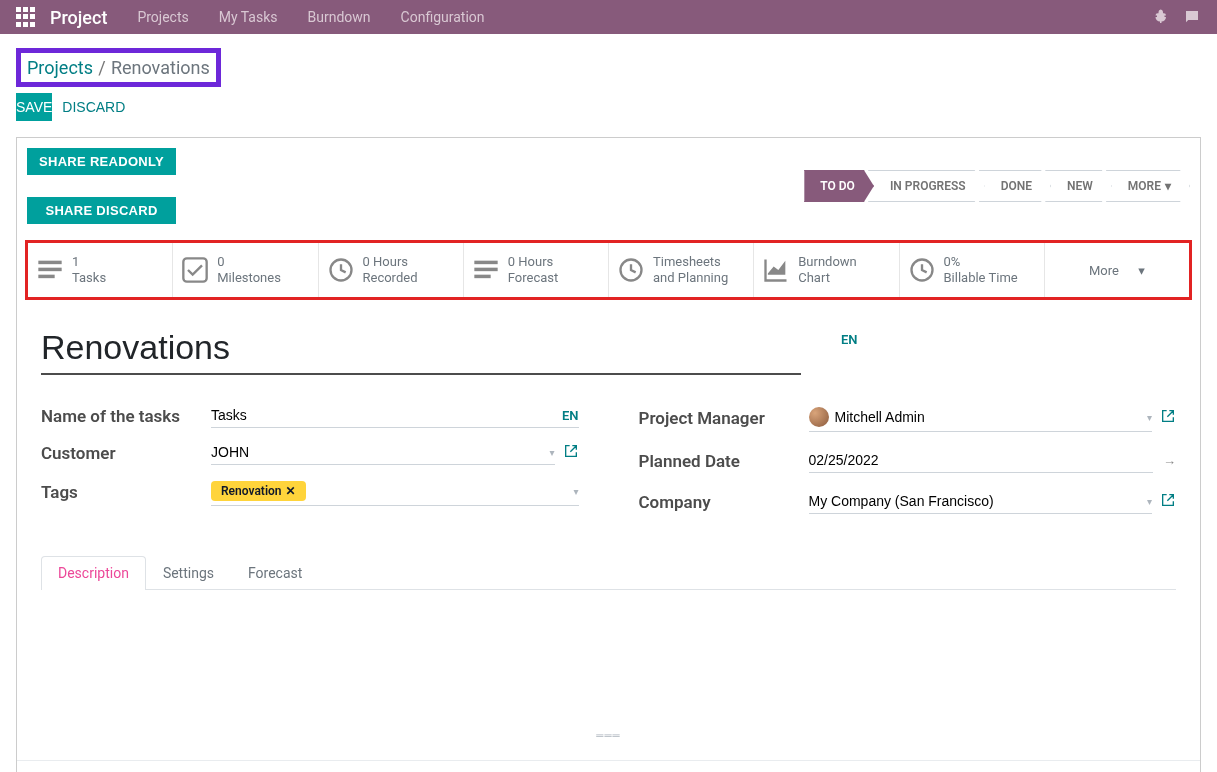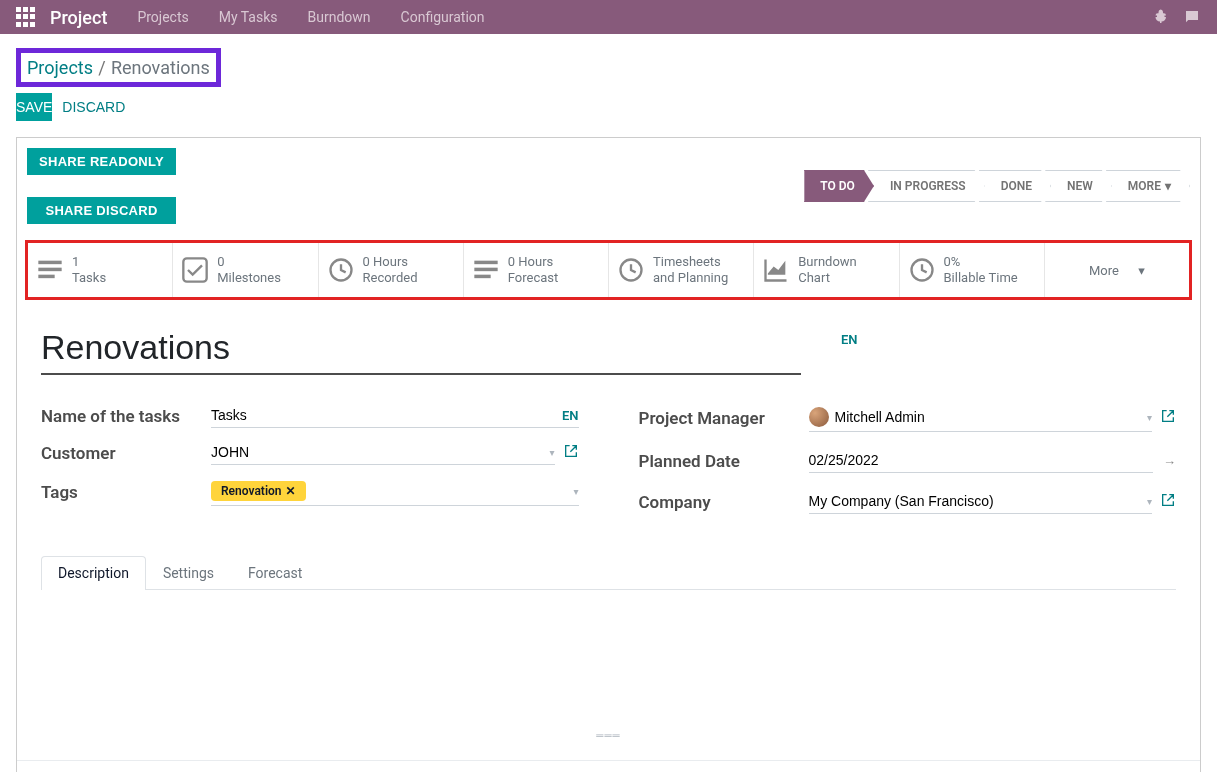--- a/index.html
+++ b/index.html
@@ -70,21 +70,21 @@
 
 .avatar { width: 20px; height: 20px; border-radius: 50%; background: radial-gradient(circle at 30% 30%, #d9a47a, #8b5a3c); display: inline-block; }
 
 .date-range { display: flex; align-items: center; gap: 10px; }
 .date-range input { border: none; border-bottom: 1px solid #ced4da; width: 150px; font-size: 14px; padding: 4px 0; background: transparent; }
 .arrow { color: #888; }
 
 
 .tabs { display: flex; margin-top: 30px; border-bottom: 1px solid #dee2e6; }
 .tab { padding: 8px 16px; font-size: 14px; color: #6c757d; cursor: pointer; border: 1px solid transparent; border-bottom: none; }
-.tab.active { color: #0f172a; border-color: #dee2e6; background: #fff; border-radius: 4px 4px 0 0; margin-bottom: -1px; }
+.tab.active { color: #ec4899; border-color: #dee2e6; background: #fff; border-radius: 4px 4px 0 0; margin-bottom: -1px; }
 
 .tab-content { min-height: 140px; }
 
 .resize-handle { height: 10px; display: flex; justify-content: center; align-items: center; color: #adb5bd; font-size: 10px; letter-spacing: 1px; cursor: ns-resize; }
 
 .bottom-strip { height: 48px; border-top: 1px solid #e9ecef; background: #fff; }
 </style>
 </head>
 <body>
 

